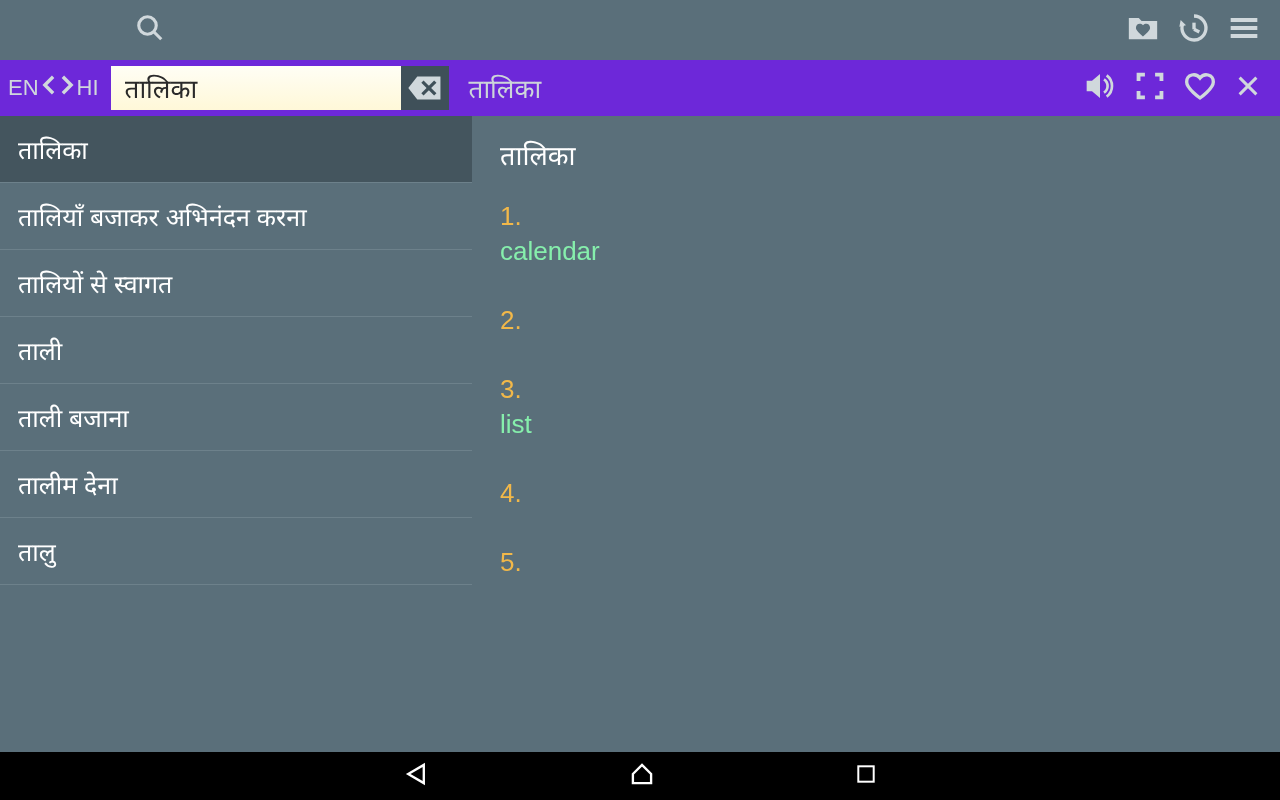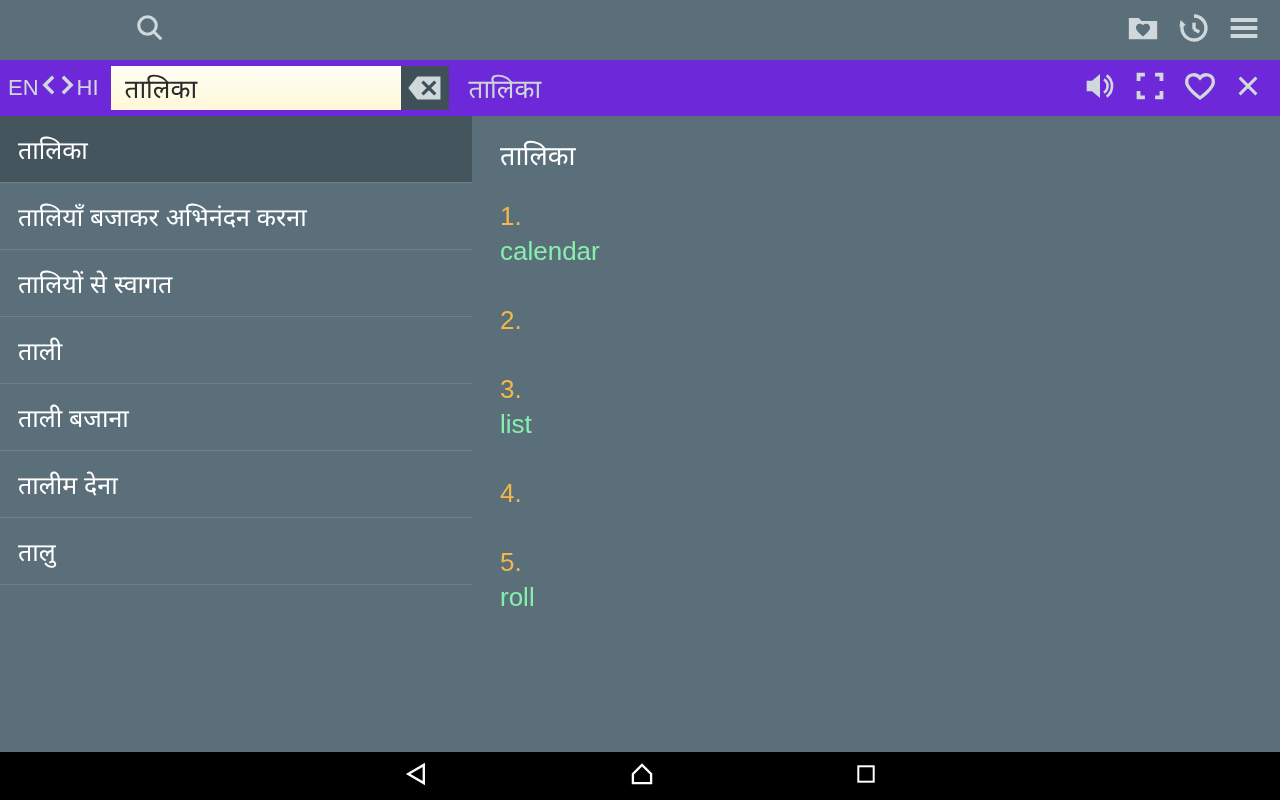--- a/index.html
+++ b/index.html
@@ -257,21 +257,20 @@
     </div>
     <div class="definition">
       <div class="def-num">3.</div>
       <div class="def-text">list</div>
     </div>
     <div class="definition">
       <div class="def-num">4.</div>
     </div>
     <div class="definition">
       <div class="def-num">5.</div>
-      <div class="def-text">roll</div>
     </div>
   </div>
 </div>
 
 <div class="nav-bar">
   <span>
     <svg width="26" height="26" viewBox="0 0 20 20">
         <polygon points="4,10 16,3 16,17" fill="none" stroke="#ffffff" stroke-width="1.8"></polygon>
       </svg>
   </span>

